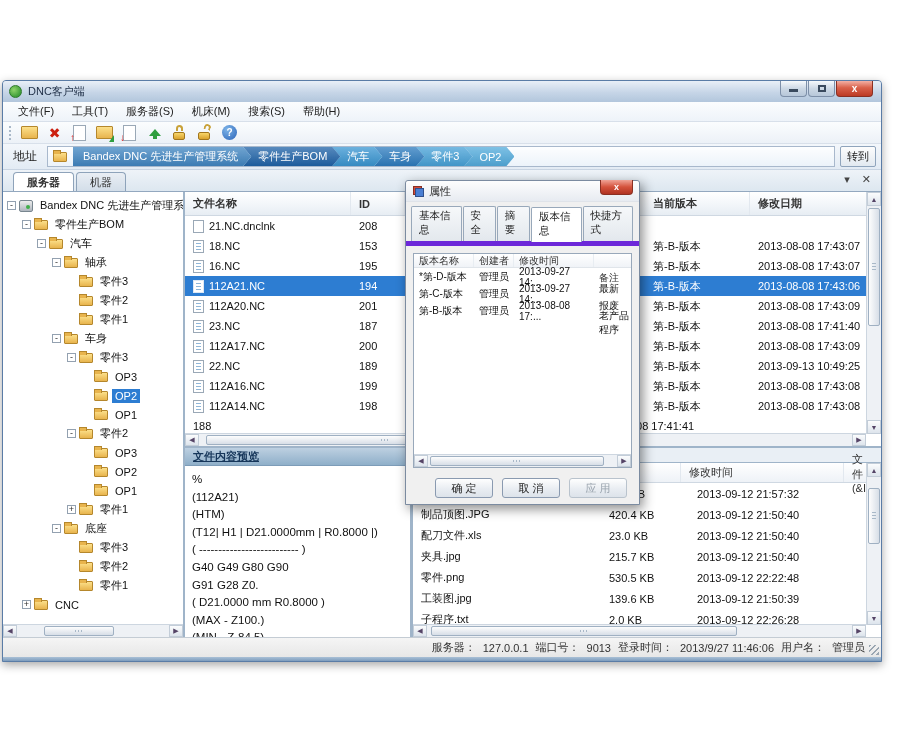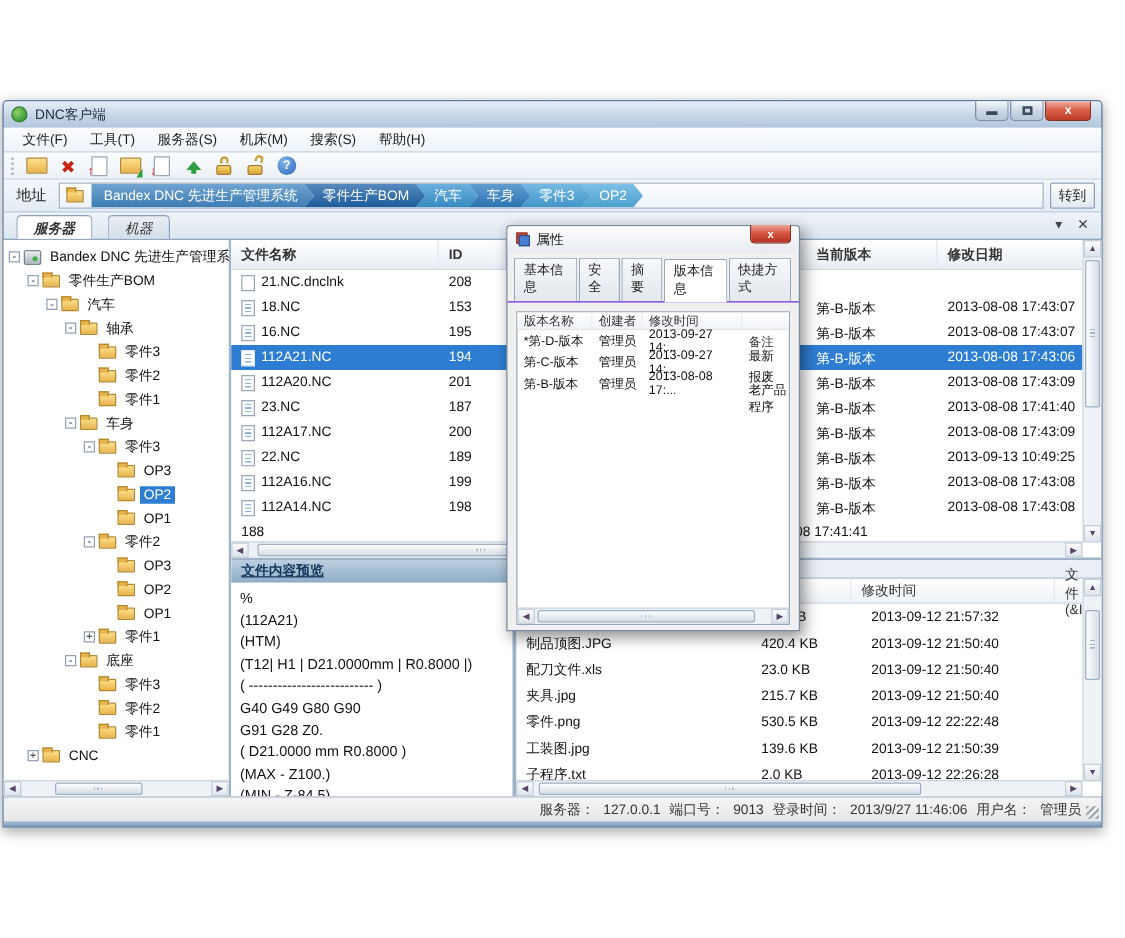--- a/index.html
+++ b/index.html
@@ -53,22 +53,22 @@
   .addr-folder { width:14px; height:10px; background:linear-gradient(#fce08a,#e8b44d); border:1px solid #b5872c; border-radius:1px; margin:0 6px 0 5px; position:relative; flex:0 0 auto; }
   .addr-folder::before { content:""; position:absolute; top:-3px; left:-1px; width:6px; height:3px; background:#e8b44d; border:1px solid #b5872c; border-bottom:none; }
   .crumbs { display:flex; align-self:stretch; align-items:stretch; }
   .crumb { color:#fff; font-size:11px; display:flex; align-items:center; padding:0 13px 0 15px; margin-left:-8px; white-space:nowrap;
     clip-path:polygon(0 0, calc(100% - 8px) 0, 100% 50%, calc(100% - 8px) 100%, 0 100%, 8px 50%); }
   .crumb.first { clip-path:polygon(0 0, calc(100% - 8px) 0, 100% 50%, calc(100% - 8px) 100%, 0 100%); margin-left:0; padding-left:10px; }
   .go-btn { width:36px; height:21px; margin-left:5px; border:1px solid #8fa4bc; border-radius:2px; background:linear-gradient(#fdfdfd,#e2e9f0); font-size:11px; color:#222; display:flex; align-items:center; justify-content:center; }
 
   
   .tabstrip { height:22px; background:linear-gradient(#eef3f8,#dde7f0); display:flex; align-items:flex-end; padding-left:10px; position:relative; border-bottom:1px solid #93a8bf; }
-  .vtab { height:19px; padding:0 13px; font-size:11px; display:flex; align-items:center; color:#333; margin-right:12px;
-    border:1px solid #8ea3ba; border-bottom:none; border-radius:4px 4px 0 0; background:linear-gradient(#e9eef4,#d3dee9);font-style:italic; }
+  .vtab { height:19px; padding:0 13px; font-size:11px; display:flex; align-items:center; color:#333; margin-right:2px;
+    border:1px solid #8ea3ba; border-bottom:none; border-radius:4px 4px 0 0; background:linear-gradient(#e9eef4,#d3dee9); }
   .vtab.active { background:#fff; font-weight:bold; }
   .strip-ctrls { position:absolute; right:10px; top:3px; display:flex; gap:12px; font-size:11px; color:#444; align-items:center; }
 
   
   .content { flex:1; display:flex; min-height:0; background:#cfdce9; }
   .tree-panel { width:182px; background:#fff; border-right:2px solid #9fb4c9; display:flex; flex-direction:column; }
   .tree-body { flex:1; padding-top:4px; overflow:hidden; font-size:11px; color:#111; }
   .tree-row { height:19px; display:flex; align-items:center; white-space:nowrap; }
   .expander { width:9px; height:9px; flex:0 0 auto; border:1px solid #93a1b0; background:#fff; font-size:9px; line-height:7px; text-align:center; color:#333; margin-right:3px; }
   .exp-spacer { width:12px; flex:0 0 auto; }
@@ -129,21 +129,21 @@
   
   .dialog { position:absolute; left:405px; top:180px; width:235px; height:325px; z-index:50;
     background:#f0f0f0; border:1px solid #7b8ba0; border-radius:3px 3px 0 0; box-shadow:3px 4px 12px rgba(0,0,0,.45); display:flex; flex-direction:column; }
   .dlg-title { height:21px; flex:0 0 auto; display:flex; align-items:center; padding:0 7px; font-size:11px; color:#222; position:relative;
     background:linear-gradient(#fdfdfd,#e7ebf1); border-bottom:1px solid #dfe3e9; border-radius:3px 3px 0 0; }
   .dlg-icon { width:11px; height:11px; position:relative; margin-right:5px; }
   .dlg-icon::before { content:""; position:absolute; left:0; top:0; width:7px; height:7px; background:#d24a3a; border:1px solid #8a2f22; }
   .dlg-icon::after { content:""; position:absolute; right:0; bottom:0; width:7px; height:7px; background:#4a7ed2; border:1px solid #2f4f8a; }
   .dlg-close { position:absolute; right:6px; top:-1px; width:33px; height:15px; border:1px solid #8a2f22; border-top:none; border-radius:0 0 4px 4px;
     background:linear-gradient(#f0a396,#d4523c 50%,#b03322); color:#fff; font-size:9px; font-weight:bold; display:flex; align-items:center; justify-content:center; }
-  .dlg-tabs { display:flex; padding:4px 5px 0; border-bottom:1px solid #6d28d9; }
+  .dlg-tabs { display:flex; padding:4px 5px 0; border-bottom:5px solid #6d28d9; }
   .dlg-tab { font-size:10.5px; padding:2px 7px 3px; margin-right:1px; color:#222; border:1px solid #98a8ba; border-bottom:none; border-radius:2px 2px 0 0;
     background:linear-gradient(#f6f8fa,#e3e8ed); position:relative; }
   .dlg-tab.active { background:#fff; top:1px; padding-bottom:4px; }
   .dlg-list { flex:1; margin:7px 7px 4px; background:#fff; border:1px solid #98a8ba; display:flex; flex-direction:column; position:relative; padding-bottom:12px; min-height:0; }
   .dl-hsb { position:absolute; left:0; right:0; bottom:0; }
   .dl-header { display:flex; height:14px; font-size:10px; color:#333; align-items:stretch; border-bottom:1px solid #e0e5ea; background:linear-gradient(#fff,#f0f3f7); }
   .dl-col { display:flex; align-items:center; padding-left:5px; border-right:1px solid #e8edf2; }
   .d-name { width:60px; } .d-creator { width:40px; } .d-time { width:80px; } .d-note { flex:1; border-right:none;margin-top:24px; }
   .dl-row { display:flex; height:17px; align-items:center; font-size:10px; color:#111; }
   .dl-row .dl-col { border-right:none; }
@@ -617,13 +617,18 @@
         </div>
       </div>
     <div class="hsb dl-hsb">
       <span class="sb-btn">◀</span>
       <span class="sb-track">
           <span class="sb-thumb" style="left:1%; width:92%;"></span>
         </span>
       <span class="sb-btn">▶</span>
     </div>
   </div>
+  <div class="dlg-btns">
+      <span class="dlg-btn">确 定</span>
+      <span class="dlg-btn">取 消</span>
+      <span class="dlg-btn disabled">应 用</span>
+    </div>
 </div>
 
 </body></html>

